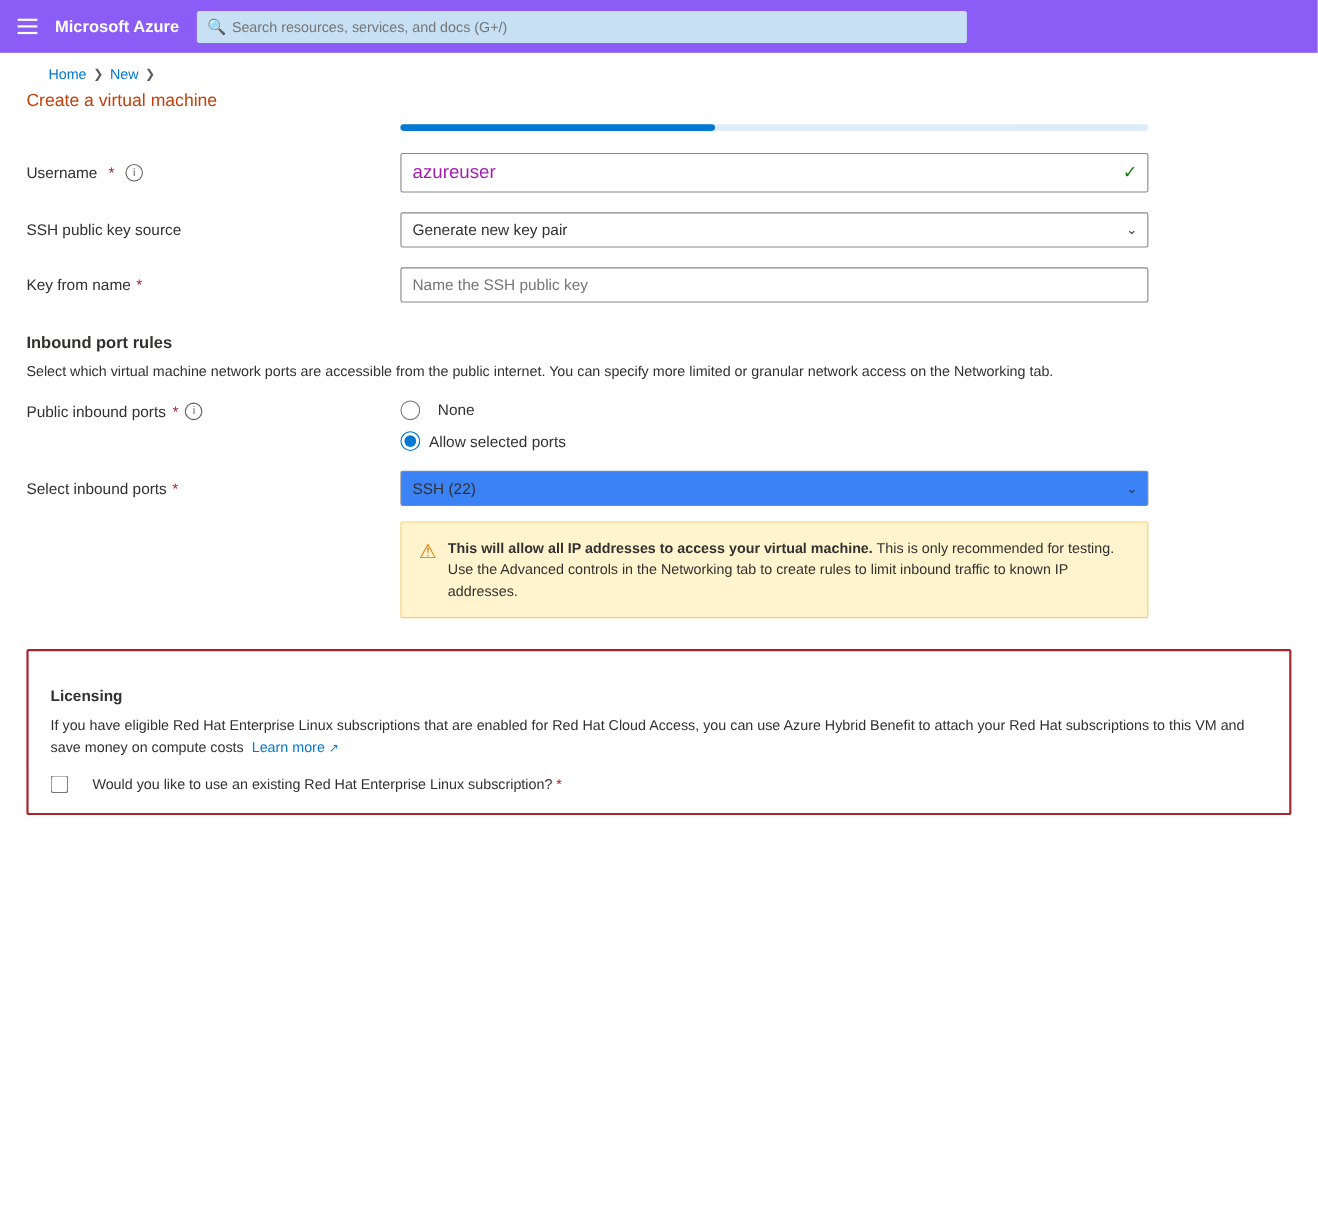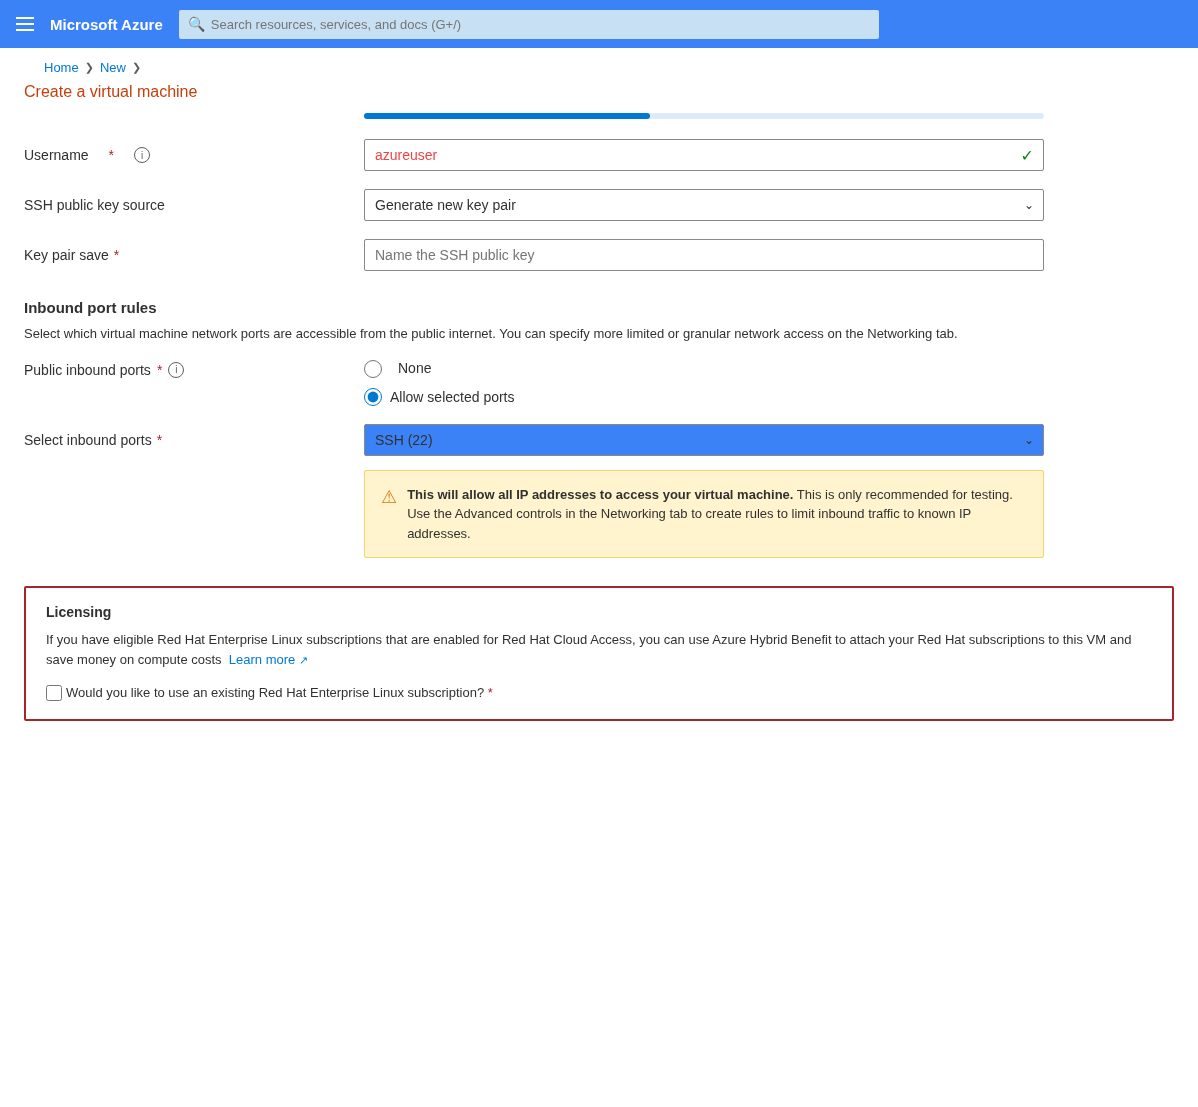--- a/index.html
+++ b/index.html
@@ -1,21 +1,21 @@
 <!DOCTYPE html>
 <html><head>
   <meta charset="utf-8">
   <style>
     * { box-sizing: border-box; margin: 0; padding: 0; }
     body { font-family: 'Segoe UI', Arial, sans-serif; font-size: 14px; color: #323130; background: #fff; }
   </style>
 </head>
 <body>
 
-<nav style="background:#3b82f6; display:flex; align-items:center; padding:0 16px; height:48px; gap:16px;">
+<nav style="background:#8b5cf6; display:flex; align-items:center; padding:0 16px; height:48px; gap:16px;">
   <div style="cursor:pointer; display:flex; flex-direction:column; gap:4px;">
     <span style="display:block; width:18px; height:2px; background:#fff;"></span>
     <span style="display:block; width:18px; height:2px; background:#fff;"></span>
     <span style="display:block; width:18px; height:2px; background:#fff;"></span>
   </div>
   <div style="color:#fff; font-weight:600; font-size:15px; white-space:nowrap;">Microsoft Azure</div>
   <div style="position:relative; flex:1; max-width:700px;">
     <span style="position:absolute; left:10px; top:50%; transform:translateY(-50%); color:#323130; font-size:14px;">🔍</span>
     <input type="text" style="width: 100%; background: rgb(199, 224, 244); border: none; border-radius: 2px; padding: 7px 12px 7px 32px; font-size: 13px; color: rgb(50, 49, 48); outline: none;" placeholder="Search resources, services, and docs (G+/)">
   </div>
@@ -32,44 +32,44 @@
 
 <div style="padding:0 24px 24px;">
 
   <div style="margin-left:340px; margin-bottom:20px; max-width:680px;">
     <div style="background:#deecf9; height:6px; border-radius:3px;">
       <div style="width:42%; height:100%; background:#0078d4; border-radius:3px;"></div>
     </div>
   </div>
 
   <div style="display:flex; align-items:center; margin-bottom:18px;">
-    <label style="width:340px; flex-shrink:0; display:flex; align-items:flex-start; gap:20px; font-size:14px;">
+    <label style="width:340px; flex-shrink:0; display:flex; align-items:flex-start; gap:10px; font-size:14px;">
       <span>Username</span>
       <span style="color:#a4262c;">*</span>
       <span style="width:16px; height:16px; border:1.5px solid #605e5c; border-radius:50%; display:inline-flex; align-items:center; justify-content:center; font-size:10px; color:#605e5c; cursor:pointer;">i</span>
     </label>
     <div style="position:relative; flex:1; max-width:680px;">
-      <input type="text" style="width: 100%; border: 1px solid rgb(138, 136, 134); border-radius: 2px; padding: 7px 32px 7px 10px; font-size: 14px; color: #ef4444; outline: none; background: rgb(255, 255, 255);" value="azureuser">
+      <input type="text" style="width: 100%; border: 1px solid rgb(138, 136, 134); border-radius: 2px; padding: 7px 32px 7px 10px; font-size: 17px; color: #a21caf; outline: none; background: rgb(255, 255, 255);" value="azureuser">
       <span style="position:absolute; right:10px; top:50%; transform:translateY(-50%); color:#107c10; font-size:16px;">✓</span>
     </div>
   </div>
 
   <div style="display:flex; align-items:center; margin-bottom:18px;">
     <label style="width:340px; flex-shrink:0; font-size:14px;">SSH public key source</label>
     <div style="position:relative; flex:1; max-width:680px;">
       <select style="width:100%; border:1px solid #8a8886; border-radius:2px; padding:7px 32px 7px 10px; font-size:14px; color:#323130; appearance:none; background:#fff; cursor:pointer; outline:none;">
         <option>Generate new key pair</option>
       </select>
       <span style="position:absolute; right:10px; top:50%; transform:translateY(-50%); pointer-events:none; color:#323130; font-size:12px;">⌄</span>
     </div>
   </div>
 
   <div style="display:flex; align-items:center; margin-bottom:24px;">
     <label style="width:340px; flex-shrink:0; display:flex; align-items:center; gap:5px; font-size:14px;">
-      <span>Key pair save</span>
+      <span>Key from name</span>
       <span style="color:#a4262c;">*</span>
     </label>
     <input type="text" style="flex: 1 1 0%; max-width: 680px; border: 1px solid rgb(138, 136, 134); border-radius: 2px; padding: 7px 10px; font-size: 14px; color: rgb(161, 159, 157); outline: none; background: rgb(255, 255, 255);" placeholder="Name the SSH public key">
   </div>
 
   <div>
     <div style="font-size:15px; font-weight:700; color:#323130; margin-bottom:8px;margin-top:28px;">Inbound port rules</div>
     <div style="font-size:13px; color:#323130; line-height:1.5; margin-bottom:16px; max-width:1050px;">Select which virtual machine network ports are accessible from the public internet. You can specify more limited or granular network access on the Networking tab.</div>
 
     <div style="display:flex; align-items:flex-start; margin-bottom:18px;">
@@ -106,27 +106,27 @@
     <div style="background:#fff4ce; border:1px solid #f4d06f; border-radius:2px; padding:14px 16px; display:flex; gap:10px; margin-top:14px; max-width:680px; margin-left:340px;">
       <span style="color:#d97706; font-size:18px; flex-shrink:0; margin-top:1px;">⚠</span>
       <div style="font-size:13px; line-height:1.5; color:#323130;">
         <strong>This will allow all IP addresses to access your virtual machine.</strong>
         <span> This is only recommended for testing.  Use the Advanced controls in the Networking tab to create rules to limit inbound traffic to known IP addresses.</span>
       </div>
     </div>
   </div>
 
   <div style="border:2px solid #a4262c; border-radius:2px; padding:16px 20px; margin-top:28px;">
-    <div style="font-size:14px; font-weight:700; color:#323130; margin-bottom:10px;">Licensing</div>
+    <div style="font-size:14px; font-weight:700; color:#323130; margin-bottom:10px;margin-top:16px;">Licensing</div>
     <div style="font-size:13px; color:#323130; line-height:1.5; margin-bottom:14px;">
       <span>If you have eligible Red Hat Enterprise Linux subscriptions that are enabled for Red Hat Cloud Access, you can use Azure Hybrid Benefit to attach your Red Hat subscriptions to this VM and save money on compute costs</span>&nbsp;
       <a style="color:#0078d4; text-decoration:none; cursor:pointer;">Learn more</a>
       <span style="font-size:11px; color:#0078d4;">↗</span>
     </div>
-    <div style="display:flex; align-items:flex-start; gap:4px;">
+    <div style="display:flex; align-items:flex-start; gap:22px;">
       <input type="checkbox" style="width: 16px; height: 16px; margin-top: 2px; flex-shrink: 0;">
       <div style="font-size:13px; color:#323130; line-height:1.5;">
         <span>Would you like to use an existing Red Hat Enterprise Linux subscription?</span>
         <span style="color:#a4262c;"> *</span>
       </div>
     </div>
   </div>
 
 </div>
 

